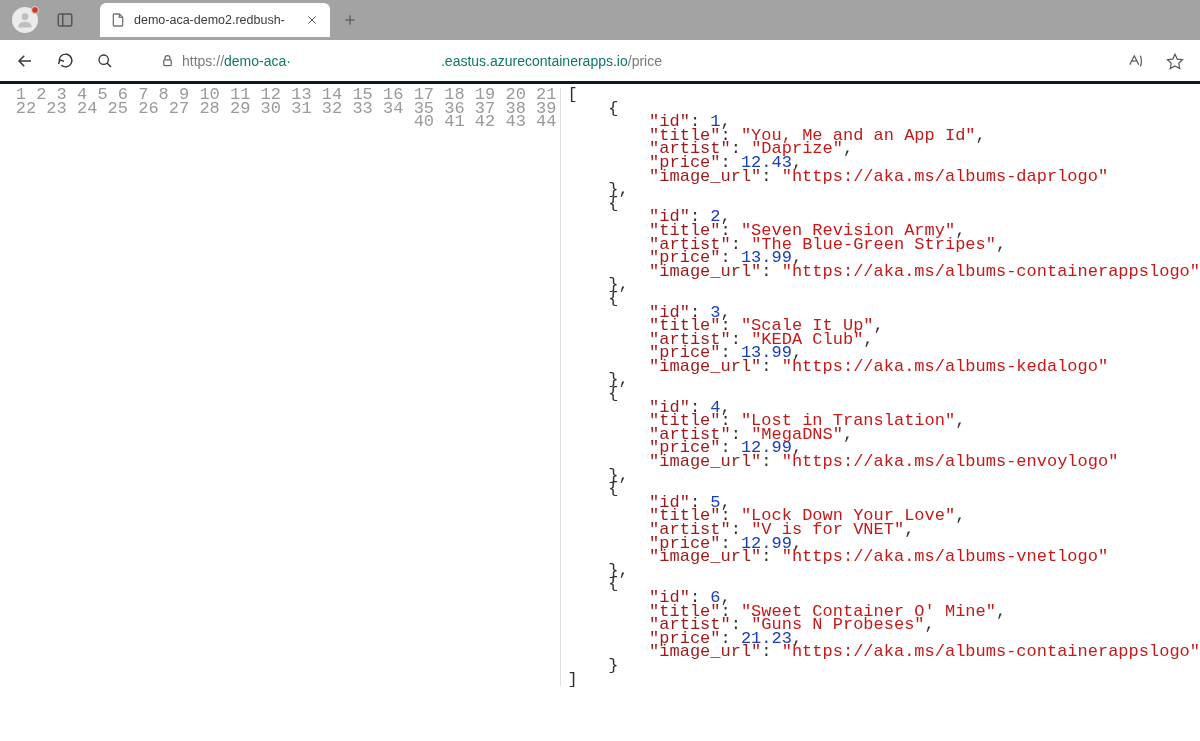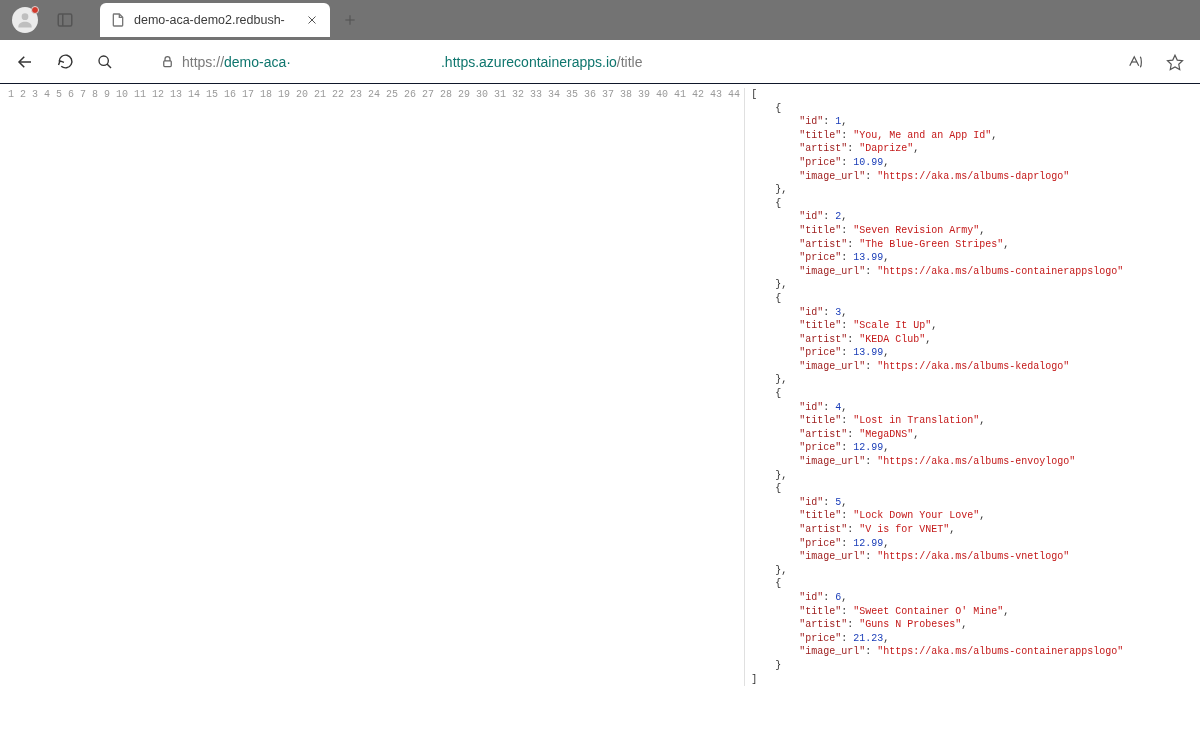--- a/index.html
+++ b/index.html
@@ -5,21 +5,21 @@
   * { box-sizing: border-box; }
   body {
     margin: 0;
     font-family: "Segoe UI", Arial, sans-serif;
     background: #fff;
     width: 1200px;
     height: 741px;
     overflow: hidden;
   }
   .browser-chrome {
-    background: #737373;
+    background: #a3a3a3;
     width: 100%;
   }
   .tab-strip {
     display: flex;
     align-items: center;
     height: 40px;
     padding-left: 6px;
   }
   .profile-icon {
     width: 26px; height: 26px;
@@ -54,21 +54,21 @@
   .tab-close { width:16px;height:16px;display:flex;align-items:center;justify-content:center;}
   .new-tab { width:28px;height:28px;display:flex;align-items:center;justify-content:center;margin-left:6px;}
 
   .toolbar {
     background:#fff;
     height:44px;
     display:flex;
     align-items:center;
     padding:0 8px;
     gap:6px;
-    border-bottom:1px solid #0f172a;
+    border-bottom:3px solid #0f172a;
   }
   .tb-btn {
     width:34px;height:34px;
     display:flex;align-items:center;justify-content:center;
     border-radius:4px;
   }
   .addr-bar {
     flex:1;
     display:flex;
     align-items:center;
@@ -81,21 +81,21 @@
   .lock-box {
     width:18px;height:18px;display:flex;align-items:center;justify-content:center;
   }
   .url-text { display:flex; align-items:center; font-size:14px; }
   .url-dark { color:#0f766e; }
   .url-light { color:#7a7a7a; }
 
   .content {
     display:flex;
     font-family: Consolas, "Courier New", monospace;
-    font-size:10px;
+    font-size:17px;
     line-height:13.6px;
     padding-top:4px;
   }
   .gutter {
     text-align:right;
     color:#9a9a9a;
     padding:0 4px 0 8px;
     user-select:none;
     border-right:1px solid #e0e0e0;
     min-width:34px;
@@ -175,22 +175,22 @@
     <span class="lock-box">
       <svg width="15" height="15" viewBox="0 0 24 24" fill="none" stroke="#666" stroke-width="2">
           <rect x="6" y="11" width="12" height="9" rx="1.5"></rect>
           <path d="M8 11V8a4 4 0 0 1 8 0v3"></path>
         </svg>
     </span>
     <span class="url-text">
       <span class="url-light">https://</span>
         <span class="url-dark">demo-aca·</span>
       <span style="display:inline-block;width:150px"></span>
-      <span class="url-dark">.https.azurecontainerapps.io</span>
-        <span class="url-light">/title</span>
+      <span class="url-dark">.eastus.azurecontainerapps.io</span>
+        <span class="url-light">/price</span>
     </span>
   </div>
   <div class="tb-btn">
     <svg width="18" height="18" viewBox="0 0 24 24" fill="none" stroke="#555" stroke-width="1.6">
         <path d="M5 17l6-12 6 12"></path>
         <path d="M7.5 12h7"></path>
         <path d="M19 5c2 2 2 12 0 14"></path>
       </svg>
   </div>
   <div class="tb-btn">
@@ -244,21 +244,21 @@
 41
 42
 43
 44
 </div>
   <div class="code" id="code">[
     {
         <span class="key">"id"</span>: <span class="num">1</span>,
         <span class="key">"title"</span>: <span class="str">"You, Me and an App Id"</span>,
         <span class="key">"artist"</span>: <span class="str">"Daprize"</span>,
-        <span class="key">"price"</span>: <span class="num">10.99</span>,
+        <span class="key">"price"</span>: <span class="num">12.43</span>,
         <span class="key">"image_url"</span>: <span class="str">"https://aka.ms/albums-daprlogo"</span>
     },
     {
         <span class="key">"id"</span>: <span class="num">2</span>,
         <span class="key">"title"</span>: <span class="str">"Seven Revision Army"</span>,
         <span class="key">"artist"</span>: <span class="str">"The Blue-Green Stripes"</span>,
         <span class="key">"price"</span>: <span class="num">13.99</span>,
         <span class="key">"image_url"</span>: <span class="str">"https://aka.ms/albums-containerappslogo"</span>
     },
     {

